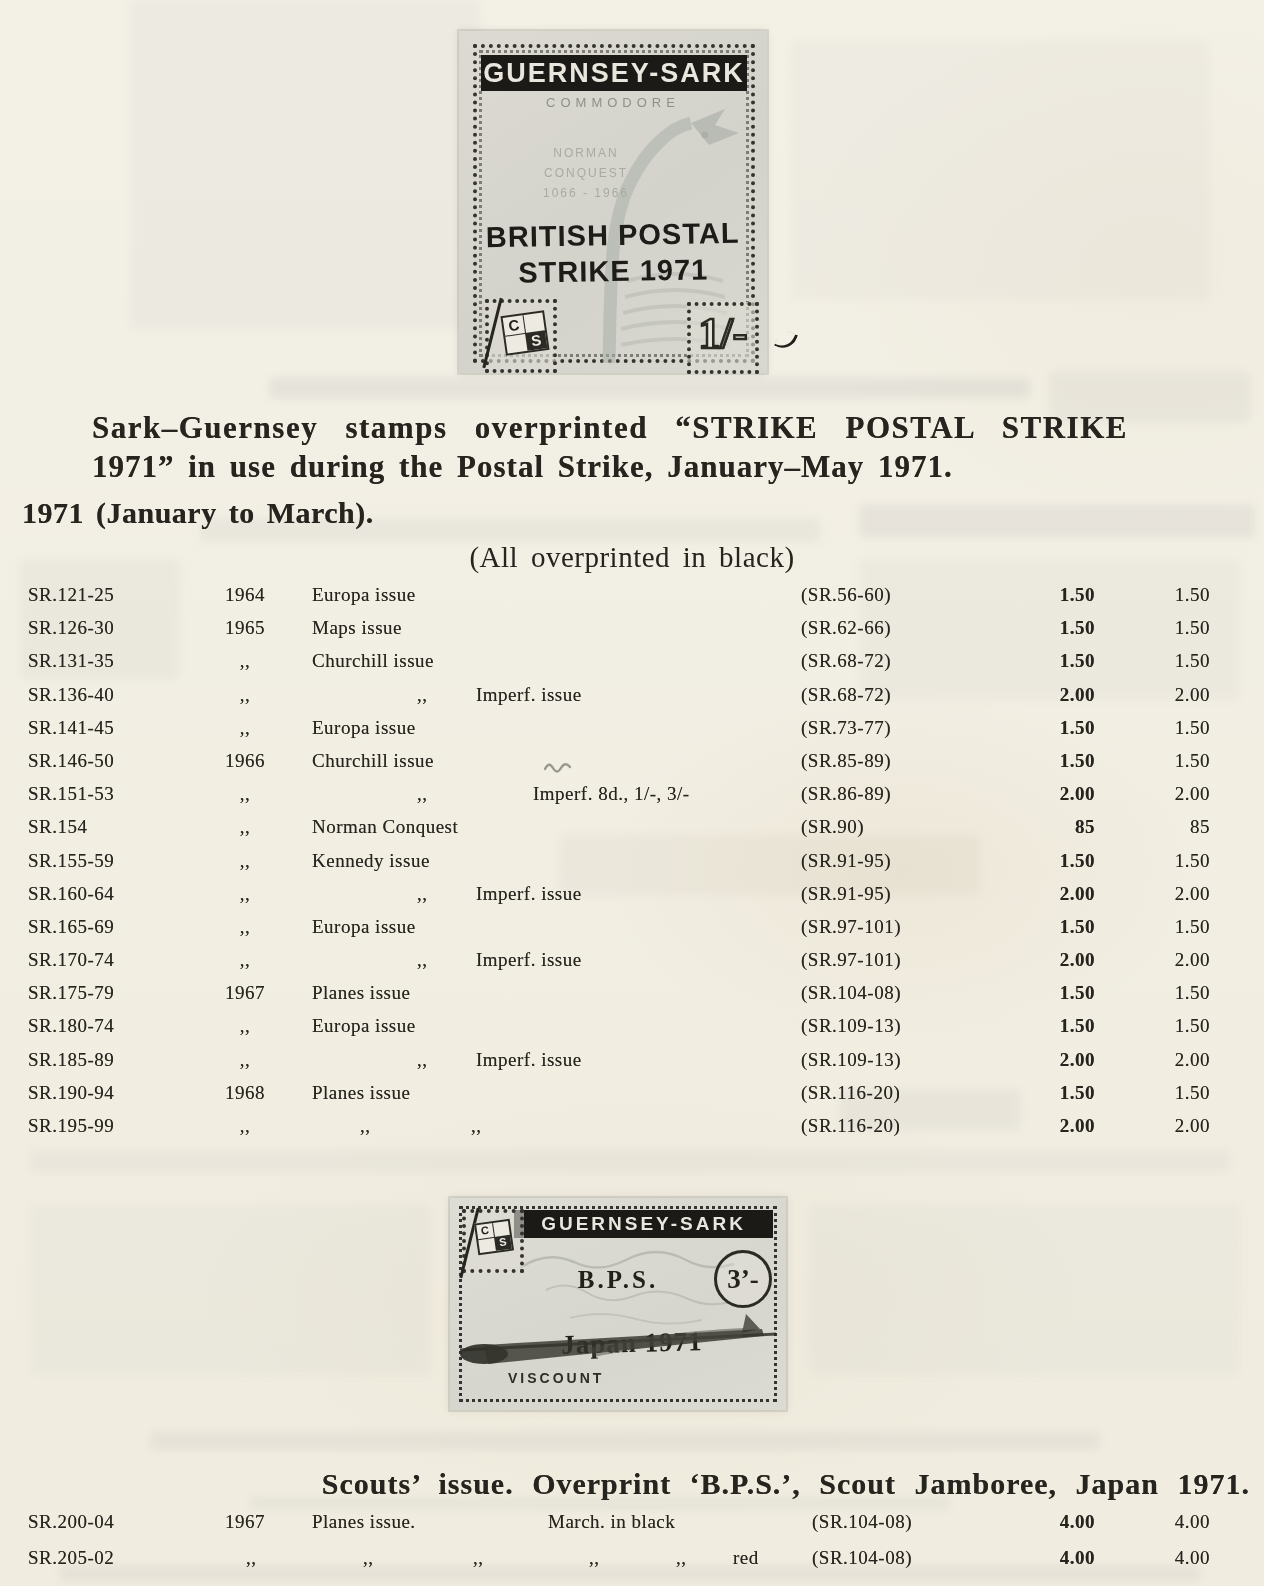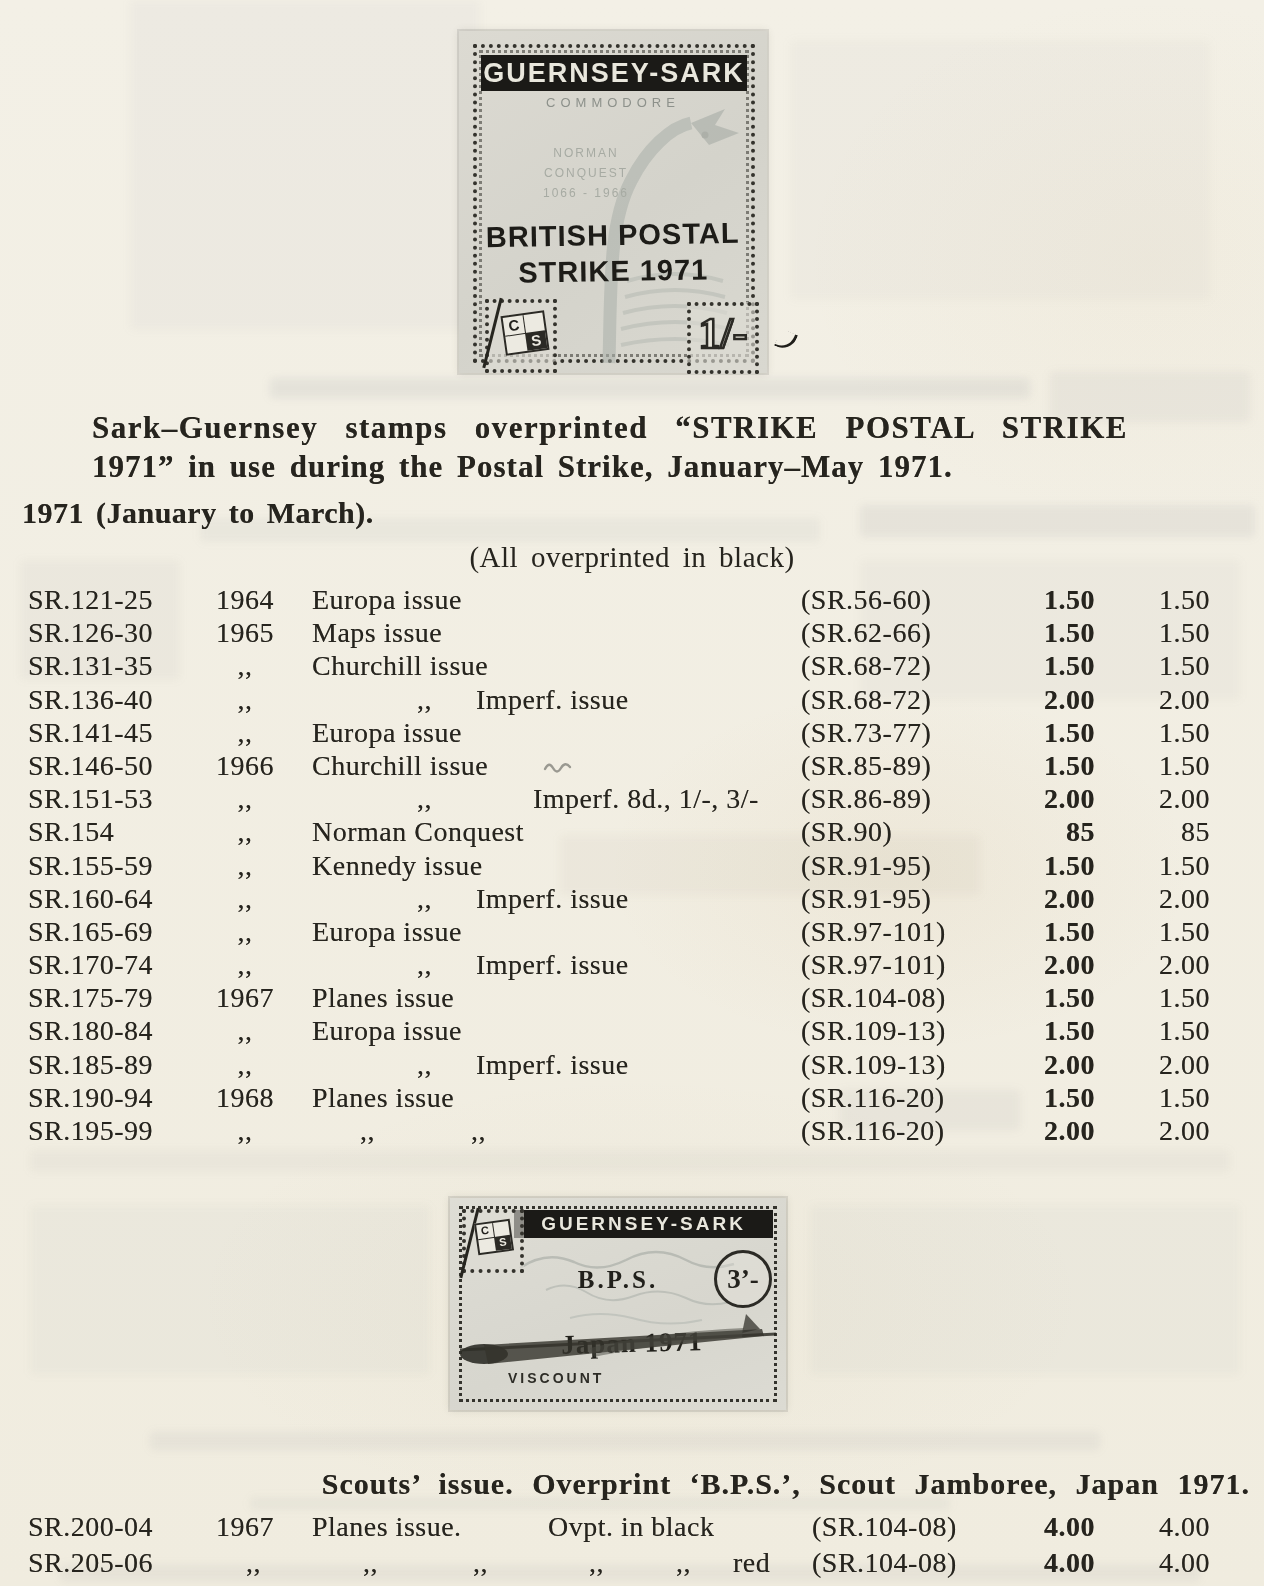--- a/index.html
+++ b/index.html
@@ -17,21 +17,21 @@
   .ghost{position:absolute;filter:blur(4px);pointer-events:none;background:rgba(125,135,140,0.07);border-radius:4px;}
 
   
   .h-line{position:absolute;left:92px;font-weight:bold;font-size:31px;letter-spacing:1.5px;word-spacing:18px;white-space:nowrap;text-shadow:0 0 0.5px rgba(38,34,28,.65);}
   .h-line2{letter-spacing:1px;word-spacing:5px;}
   .period{position:absolute;left:22px;top:496px;font-weight:bold;font-size:30px;letter-spacing:0.5px;word-spacing:4px;text-shadow:0 0 0.5px rgba(38,34,28,.6);}
   .note{position:absolute;left:0;top:541px;width:1264px;text-align:center;font-size:29px;letter-spacing:0.5px;word-spacing:5px;}
   .scouts-h{position:absolute;left:0;top:1467px;width:1250px;text-align:right;font-weight:bold;font-size:30px;letter-spacing:1px;word-spacing:10px;text-shadow:0 0 0.5px rgba(38,34,28,.6);}
 
   
-  .tbl{position:absolute;left:0;width:1264px;font-size:28px;letter-spacing:0.5px;}
+  .tbl{position:absolute;left:0;width:1264px;font-size:19px;letter-spacing:0.5px;}
   #main-table{top:584px;}
   #scouts-table{top:1511px;}
   .trow{position:relative;height:33.2px;}
   #scouts-table .trow{height:35.5px;}
   .cell{position:absolute;top:0;white-space:nowrap;text-shadow:0 0 0.4px rgba(40,36,30,.55);}
   .c-cat{left:28px;}
   .c-year{left:203px;width:84px;text-align:center;}
   .c-desc{left:312px;}
   .c-dd{left:417px;}
   .c-imp{left:476px;}
@@ -262,21 +262,21 @@
     </div>
     <div class="trow">
       <span class="cell c-cat">SR.175-79</span>
       <span class="cell c-year">1967</span>
       <span class="cell c-desc">Planes issue</span>
       <span class="cell c-ref">(SR.104-08)</span>
       <span class="cell c-p1">1.50</span>
       <span class="cell c-p2">1.50</span>
     </div>
     <div class="trow">
-      <span class="cell c-cat">SR.180-84</span>
+      <span class="cell c-cat">SR.180-74</span>
       <span class="cell c-year">,,</span>
       <span class="cell c-desc">Europa issue</span>
       <span class="cell c-ref">(SR.109-13)</span>
       <span class="cell c-p1">1.50</span>
       <span class="cell c-p2">1.50</span>
     </div>
     <div class="trow">
       <span class="cell c-cat">SR.185-89</span>
       <span class="cell c-year">,,</span>
       <span class="cell c-dd">,,</span>
@@ -345,27 +345,27 @@
 
   <div class="s2-viscount">VISCOUNT</div>
 </div>
 
 <div class="scouts-h">Scouts’ issue.  Overprint ‘B.P.S.’, Scout Jamboree, Japan 1971.</div>
 <div id="scouts-table" class="tbl">
     <div class="trow">
       <span class="cell c-cat">SR.200-04</span>
       <span class="cell c-year">1967</span>
       <span class="cell c-desc">Planes issue.</span>
-      <span class="cell c-ovpt">Ovpt. in black</span>
+      <span class="cell c-ovpt">March. in black</span>
       <span class="cell c-refb">(SR.104-08)</span>
       <span class="cell c-p1">4.00</span>
       <span class="cell c-p2">4.00</span>
     </div>
     <div class="trow">
-      <span class="cell c-cat">SR.205-06</span>
+      <span class="cell c-cat">SR.205-02</span>
       <span class="cell c-dt1">,,</span>
       <span class="cell c-dt2">,,</span>
       <span class="cell c-dt3">,,</span>
       <span class="cell c-dt4">,,</span>
       <span class="cell c-dt5">,,</span>
       <span class="cell c-red">red</span>
       <span class="cell c-refb">(SR.104-08)</span>
       <span class="cell c-p1">4.00</span>
       <span class="cell c-p2">4.00</span>
     </div>

